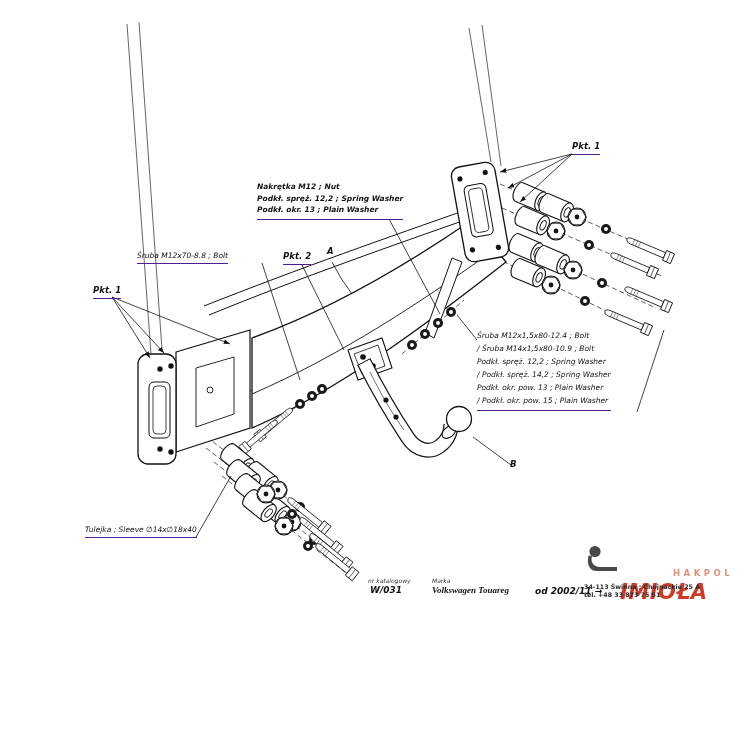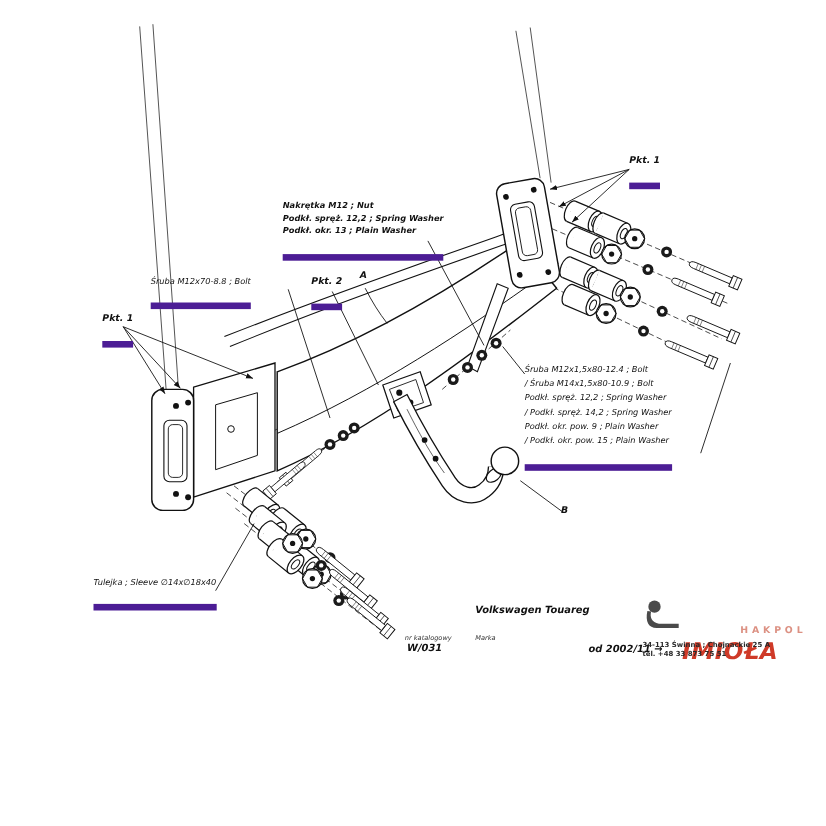--- a/index.html
+++ b/index.html
@@ -2,21 +2,21 @@
 <html><head>
 <meta charset="utf-8">
 <style>
   html,body{margin:0;padding:0;background:#ffffff;}
   #stage{position:relative;width:751px;height:751px;background:#ffffff;overflow:hidden;
          font-family:"DejaVu Sans",sans-serif;}
   #drawing{position:absolute;left:0;top:0;}
   .lbl{position:absolute;font:italic 7.5px "DejaVu Sans",sans-serif;color:#111;
        white-space:nowrap;z-index:5;}
   .lbl.b{font-weight:bold;font-size:8.5px;}
-  .u{border-bottom:6px solid #4c1d95;padding-bottom:15px;}
+  .u{border-bottom:1px solid #4c1d95;padding-bottom:3px;}
   .multi span{display:block;}
   .multi.lh11 span{line-height:11.5px;}
   .multi.lh13 span{line-height:13px;}
   
   .tb-small{position:absolute;font:italic 6px "DejaVu Sans",sans-serif;color:#333;z-index:5;}
   .tb-val{position:absolute;font:italic bold 9px "DejaVu Sans",sans-serif;color:#111;z-index:5;text-align:right;}
   .logo-brand{position:absolute;font:italic 900 21px "DejaVu Sans",sans-serif;
               letter-spacing:.5px;z-index:5;margin-top:36px;}
   .logo-sub{position:absolute;font:bold 8.5px "DejaVu Sans",sans-serif;
             letter-spacing:3.5px;z-index:5;padding-left:23px;}
@@ -217,31 +217,31 @@
 
 <div class="lbl b" style="left:327px;top:246px;">A</div>
 
 <div class="lbl b" style="left:510px;top:459px;">B</div>
 
 <div class="lbl multi lh13 u" style="left:477px;top:329px;">
   <span>Śruba M12x1,5x80-12.4 ;  Bolt</span>
   <span>/ Śruba M14x1,5x80-10.9 ;  Bolt</span>
   <span>Podkł. spręż. 12,2 ; Spring Washer</span>
   <span>/ Podkł. spręż. 14,2 ; Spring Washer</span>
-  <span>Podkł. okr. pow. 9 ; Plain Washer</span>
+  <span>Podkł. okr. pow. 13 ; Plain Washer</span>
   <span>/ Podkł. okr. pow. 15 ; Plain Washer</span>
 </div>
 
 <div class="lbl u" style="left:57px;top:525px;margin-left:28px;">Tulejka ; Sleeve  ∅14x∅18x40</div>
 
 <div class="tb-small" style="left:368px;top:577px;">nr katalogowy</div>
 <div class="tb-val" style="left:370px;top:585px;">W/031</div>
 
 <div class="tb-small" style="left:432px;top:577px;">Marka</div>
-<div class="tb-val" style="left:432px;top:550px;">Volkswagen  Touareg</div>
+<div class="tb-val" style="left:432px;top:585px;font-family:Liberation Serif, serif;">Volkswagen  Touareg</div>
 <div class="tb-val" style="left:535px;top:586px;">od 2002/11 →</div>
 
 <svg style="position:absolute;left:586px;top:545px;z-index:5;" width="34" height="28" viewBox="0 0 34 28">
   <circle cx="9" cy="6.5" r="5.6" fill="#4a4a4a"></circle>
   <path d="M6,11 C4.5,16 6.5,21 13,22 L31,22 L31,26 L11,26 C3.5,26 0.5,20 2.5,10.5 Z" fill="#4a4a4a"></path>
 </svg>
 <div class="logo-brand" style="left:620px;top:544px;color:#cf3a28;">IMIOŁA</div>
 <div class="logo-sub" style="left:650px;top:568px;color:#dc9183;">HAKPOL</div>
 <div class="logo-addr" style="left:584px;top:583px;">34-113 Świnna ; Chojnackie 25 A</div>
 <div class="logo-addr" style="left:584px;top:591px;">tel. +48 33 873 75 51</div>

